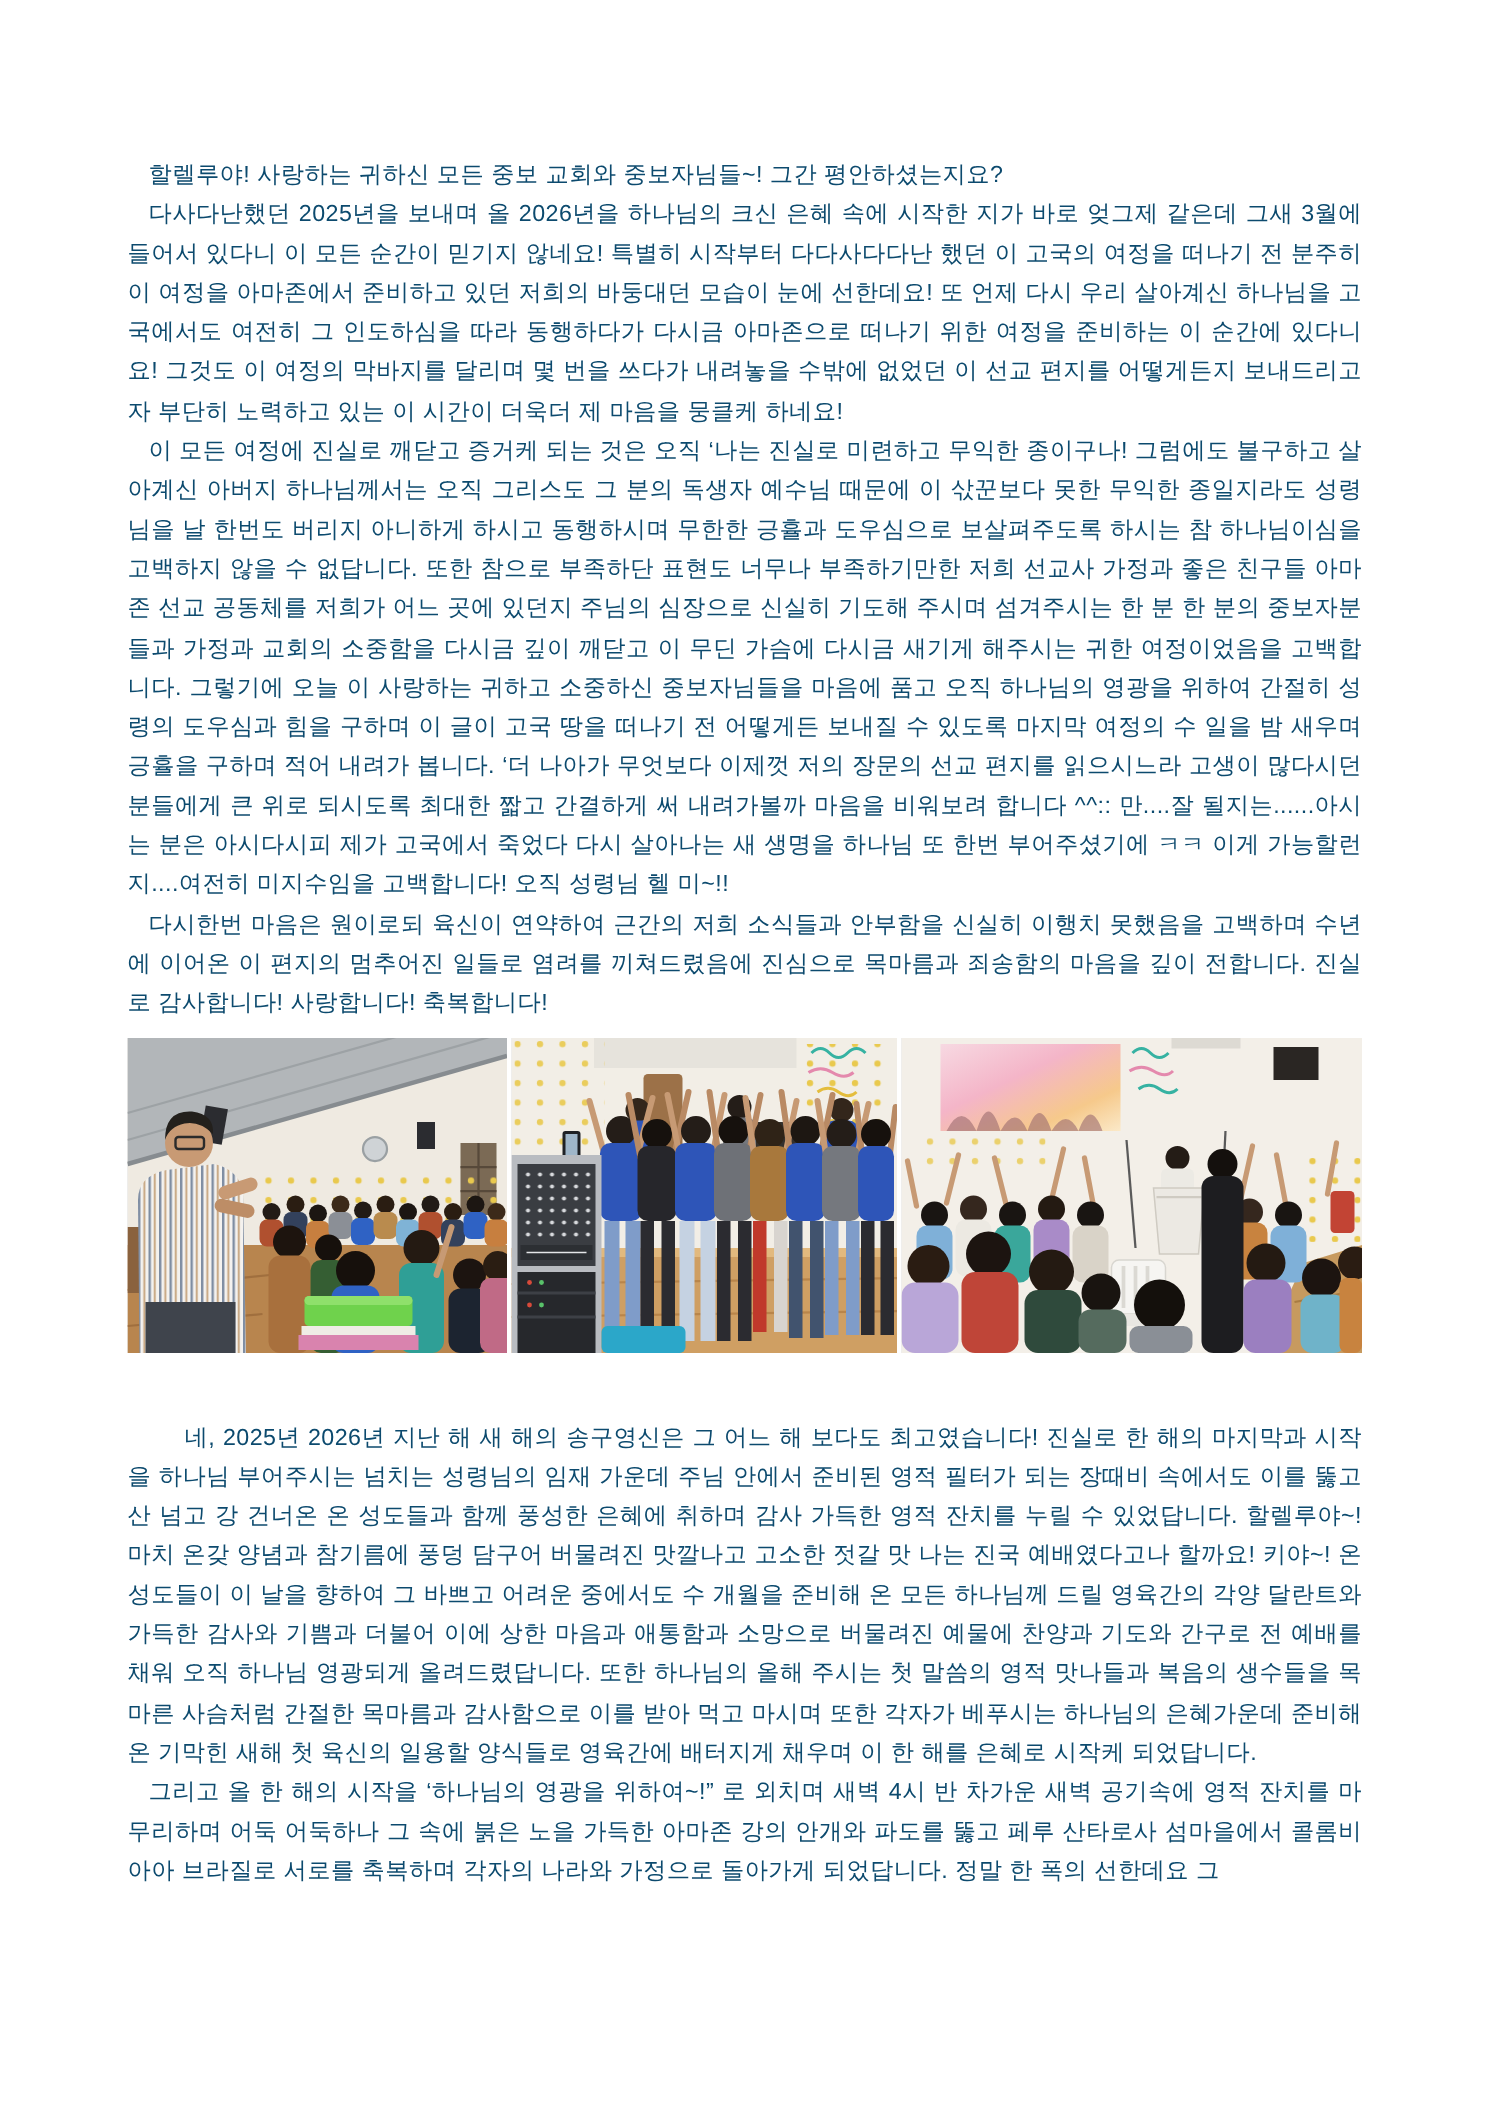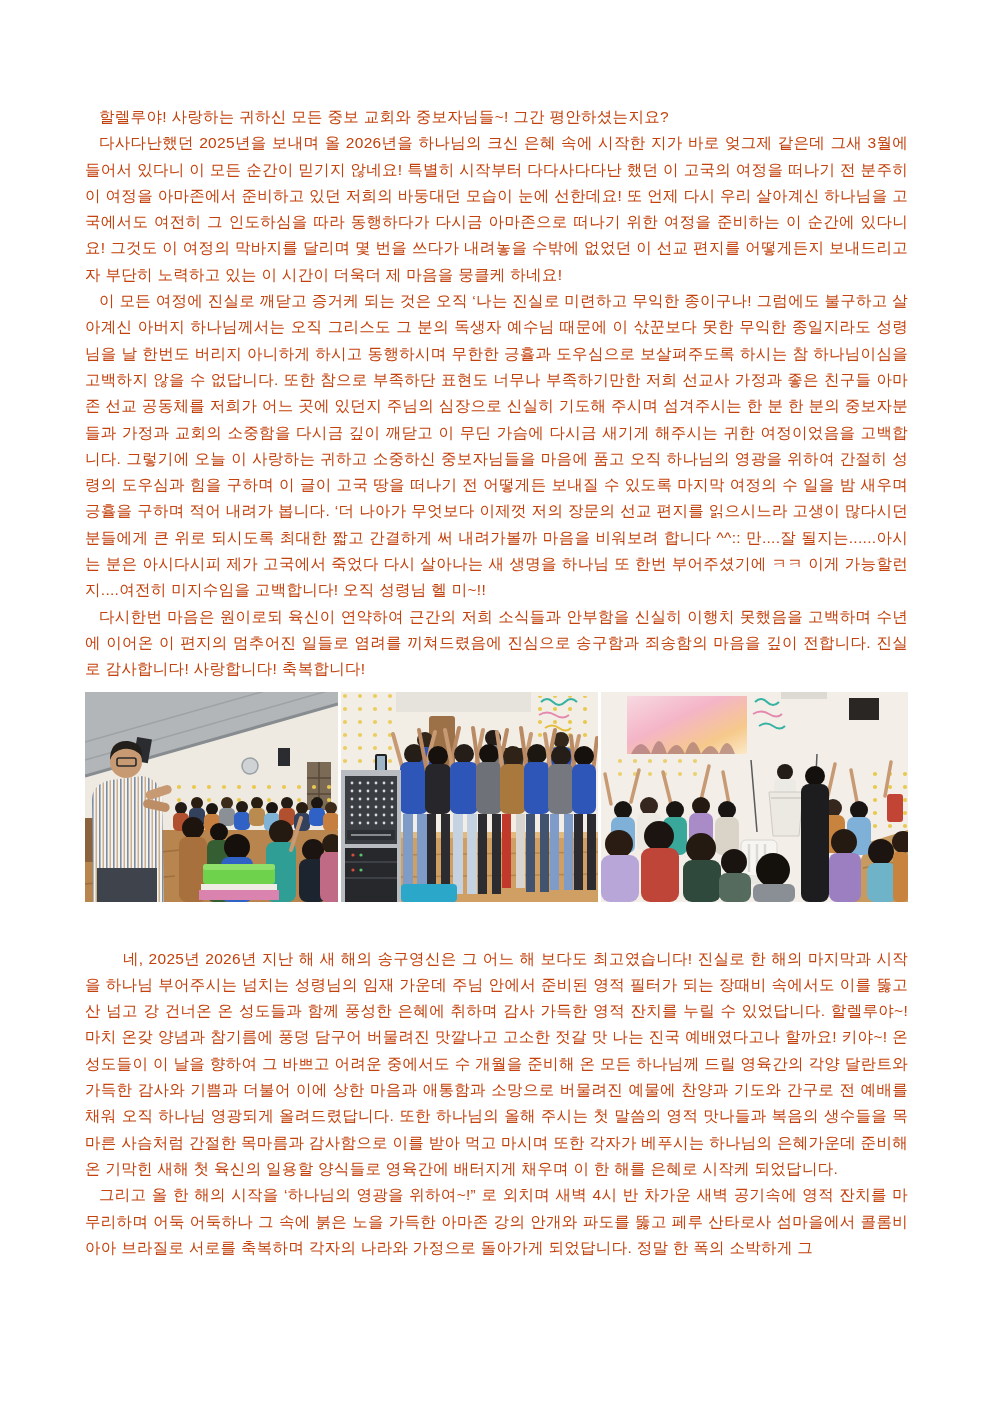--- a/index.html
+++ b/index.html
@@ -2,40 +2,40 @@
 <html lang="ko"><head>
 <meta charset="utf-8">
 <style>
   html,body{margin:0;padding:0;background:#ffffff;}
   .page{
     position:relative;width:992px;height:1403px;background:#ffffff;overflow:hidden;
     font-family:"Liberation Sans","DejaVu Sans",sans-serif;
   }
   .content{position:absolute;left:85px;top:104px;width:823px;}
   .para{
-    margin:0;color:#c2410c;font-size:15.5px;line-height:26.3px;
+    margin:0;color:#0c4a6e;font-size:15.5px;line-height:26.3px;
     text-align:justify;text-indent:14px;letter-spacing:0.3px;
   }
   .para.p-after-photos{text-indent:38px;margin-top:44px;}
   .photo-row{display:flex;gap:3px;margin:9px 0 6px;padding:0;}
   .photo{display:block;height:210px;background:#ddd;}
   .photo1{width:253px;}
   .photo2{width:257px;}
   .photo3{width:307px;}
 </style>
 </head>
 <body>
 
 <div class="page">
   <div class="content">
 
     <p class="para">할렐루야! 사랑하는 귀하신 모든 중보 교회와 중보자님들~! 그간 평안하셨는지요?</p>
     <p class="para">다사다난했던 2025년을 보내며 올 2026년을 하나님의 크신 은혜 속에 시작한 지가 바로 엊그제 같은데 그새 3월에 들어서 있다니 이 모든 순간이 믿기지 않네요! 특별히 시작부터 다다사다다난 했던 이 고국의 여정을 떠나기 전 분주히 이 여정을 아마존에서 준비하고 있던 저희의 바둥대던 모습이 눈에 선한데요! 또 언제 다시 우리 살아계신 하나님을 고국에서도 여전히 그 인도하심을 따라 동행하다가 다시금 아마존으로 떠나기 위한 여정을 준비하는 이 순간에 있다니요! 그것도 이 여정의 막바지를 달리며 몇 번을 쓰다가 내려놓을 수밖에 없었던 이 선교 편지를 어떻게든지 보내드리고자 부단히 노력하고 있는 이 시간이 더욱더 제 마음을 뭉클케 하네요!</p>
     <p class="para">이 모든 여정에 진실로 깨닫고 증거케 되는 것은 오직 ‘나는 진실로 미련하고 무익한 종이구나! 그럼에도 불구하고 살아계신 아버지 하나님께서는 오직 그리스도 그 분의 독생자 예수님 때문에 이 삯꾼보다 못한 무익한 종일지라도 성령님을 날 한번도 버리지 아니하게 하시고 동행하시며 무한한 긍휼과 도우심으로 보살펴주도록 하시는 참 하나님이심을 고백하지 않을 수 없답니다. 또한 참으로 부족하단 표현도 너무나 부족하기만한 저희 선교사 가정과 좋은 친구들 아마존 선교 공동체를 저희가 어느 곳에 있던지 주님의 심장으로 신실히 기도해 주시며 섬겨주시는 한 분 한 분의 중보자분들과 가정과 교회의 소중함을 다시금 깊이 깨닫고 이 무딘 가슴에 다시금 새기게 해주시는 귀한 여정이었음을 고백합니다. 그렇기에 오늘 이 사랑하는 귀하고 소중하신 중보자님들을 마음에 품고 오직 하나님의 영광을 위하여 간절히 성령의 도우심과 힘을 구하며 이 글이 고국 땅을 떠나기 전 어떻게든 보내질 수 있도록 마지막 여정의 수 일을 밤 새우며 긍휼을 구하며 적어 내려가 봅니다. ‘더 나아가 무엇보다 이제껏 저의 장문의 선교 편지를 읽으시느라 고생이 많다시던 분들에게 큰 위로 되시도록 최대한 짧고 간결하게 써 내려가볼까 마음을 비워보려 합니다 ^^:: 만....잘 될지는......아시는 분은 아시다시피 제가 고국에서 죽었다 다시 살아나는 새 생명을 하나님 또 한번 부어주셨기에 ㅋㅋ 이게 가능할런지....여전히 미지수임을 고백합니다! 오직 성령님 헬 미~!!</p>
-    <p class="para">다시한번 마음은 원이로되 육신이 연약하여 근간의 저희 소식들과 안부함을 신실히 이행치 못했음을 고백하며 수년에 이어온 이 편지의 멈추어진 일들로 염려를 끼쳐드렸음에 진심으로 송구함과 죄송함의 마음을 깊이 전합니다. 진실로 감사합니다! 사랑합니다! 축복합니다!</p>
+    <p class="para">다시한번 마음은 원이로되 육신이 연약하여 근간의 저희 소식들과 안부함을 신실히 이행치 못했음을 고백하며 수년에 이어온 이 편지의 멈추어진 일들로 염려를 끼쳐드렸음에 진심으로 목마름과 죄송함의 마음을 깊이 전합니다. 진실로 감사합니다! 사랑합니다! 축복합니다!</p>
 
     <figure class="photo-row">
 
       <svg class="photo photo1" viewBox="0 0 253 210" preserveAspectRatio="none" xmlns="http://www.w3.org/2000/svg">
         <defs>
           <pattern id="dotsA" width="15" height="13" patternUnits="userSpaceOnUse">
             <circle cx="4" cy="4" r="2.1" fill="#e9c94e"></circle>
           </pattern>
           <pattern id="stripesA" width="7" height="7" patternUnits="userSpaceOnUse">
             <rect width="7" height="7" fill="#f4f2ef"></rect>
@@ -320,16 +320,16 @@
           <circle cx="280" cy="160" r="13" fill="#1c1410"></circle>
             <rect x="266" y="171" width="30" height="39" rx="8" fill="#6fb3c9"></rect>
           <circle cx="302" cy="150" r="11" fill="#2a1c12"></circle>
             <rect x="292" y="160" width="15" height="50" rx="5" fill="#c8833f"></rect>
         </g>
       </svg>
 
     </figure>
 
     <p class="para p-after-photos">네, 2025년 2026년 지난 해 새 해의 송구영신은 그 어느 해 보다도 최고였습니다! 진실로 한 해의 마지막과 시작을 하나님 부어주시는 넘치는 성령님의 임재 가운데 주님 안에서 준비된 영적 필터가 되는 장때비 속에서도 이를 뚫고 산 넘고 강 건너온 온 성도들과 함께 풍성한 은혜에 취하며 감사 가득한 영적 잔치를 누릴 수 있었답니다. 할렐루야~! 마치 온갖 양념과 참기름에 풍덩 담구어 버물려진 맛깔나고 고소한 젓갈 맛 나는 진국 예배였다고나 할까요! 키야~! 온 성도들이 이 날을 향하여 그 바쁘고 어려운 중에서도 수 개월을 준비해 온 모든 하나님께 드릴 영육간의 각양 달란트와 가득한 감사와 기쁨과 더불어 이에 상한 마음과 애통함과 소망으로 버물려진 예물에 찬양과 기도와 간구로 전 예배를 채워 오직 하나님 영광되게 올려드렸답니다. 또한 하나님의 올해 주시는 첫 말씀의 영적 맛나들과 복음의 생수들을 목마른 사슴처럼 간절한 목마름과 감사함으로 이를 받아 먹고 마시며 또한 각자가 베푸시는 하나님의 은혜가운데 준비해온 기막힌 새해 첫 육신의 일용할 양식들로 영육간에 배터지게 채우며 이 한 해를 은혜로 시작케 되었답니다.</p>
-    <p class="para">그리고 올 한 해의 시작을 ‘하나님의 영광을 위하여~!” 로 외치며 새벽 4시 반 차가운 새벽 공기속에 영적 잔치를 마무리하며 어둑 어둑하나 그 속에 붉은 노을 가득한 아마존 강의 안개와 파도를 뚫고 페루 산타로사 섬마을에서 콜롬비아아 브라질로 서로를 축복하며 각자의 나라와 가정으로 돌아가게 되었답니다. 정말 한 폭의 소박하게 그</p>
+    <p class="para">그리고 올 한 해의 시작을 ‘하나님의 영광을 위하여~!” 로 외치며 새벽 4시 반 차가운 새벽 공기속에 영적 잔치를 마무리하며 어둑 어둑하나 그 속에 붉은 노을 가득한 아마존 강의 안개와 파도를 뚫고 페루 산타로사 섬마을에서 콜롬비아아 브라질로 서로를 축복하며 각자의 나라와 가정으로 돌아가게 되었답니다. 정말 한 폭의 선한데요 그</p>
 
   </div>
 </div>
 
 </body></html>

